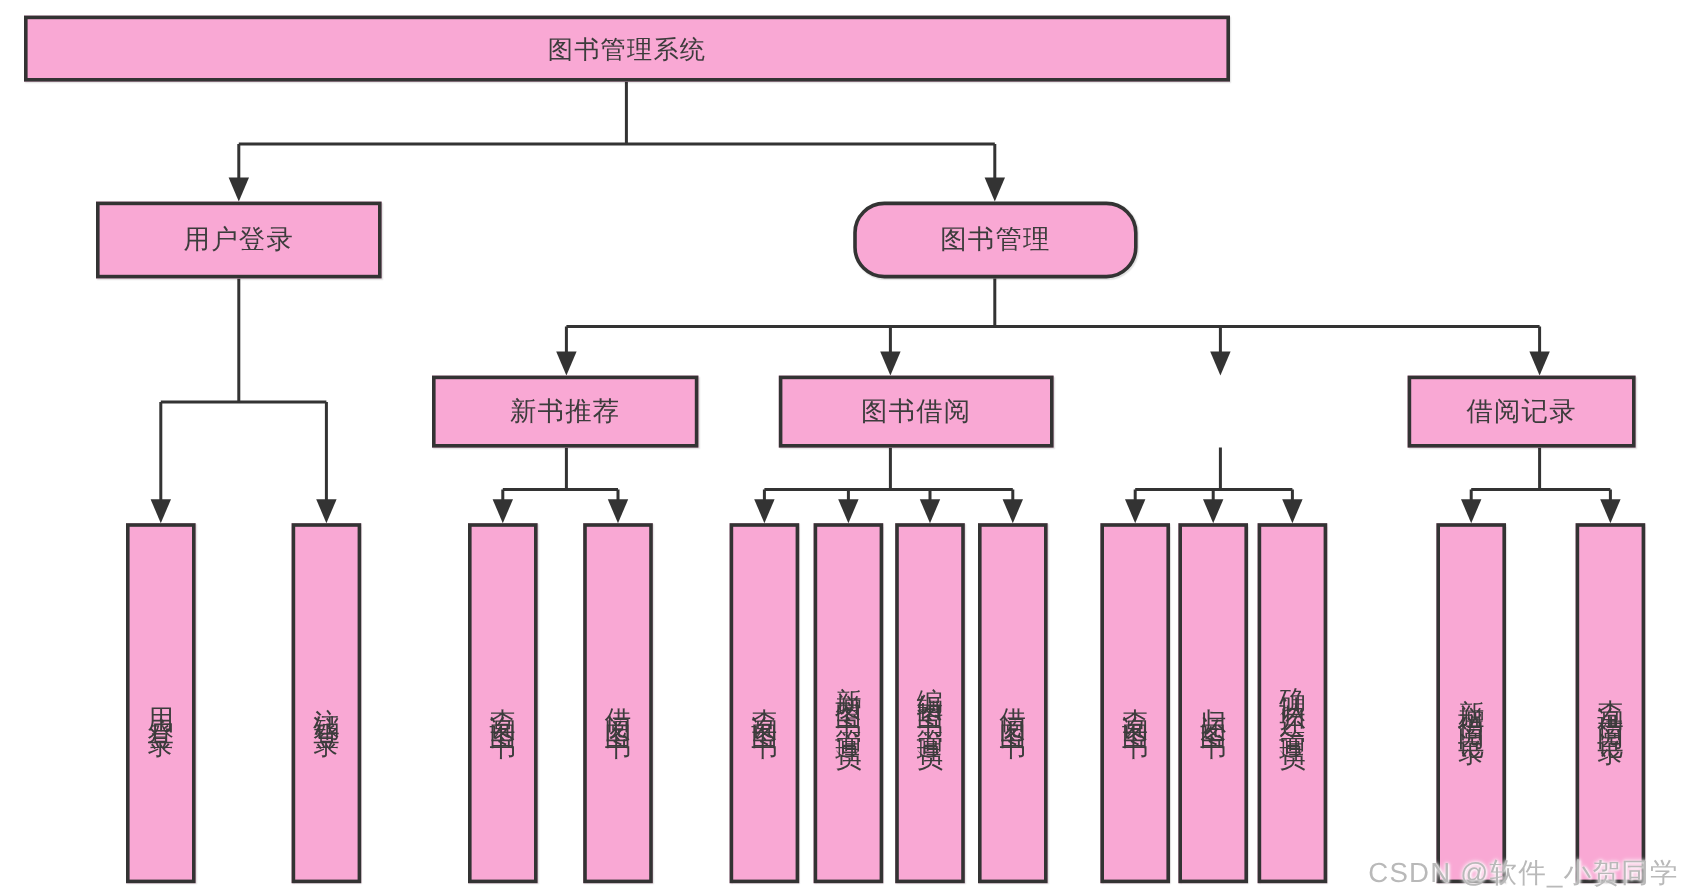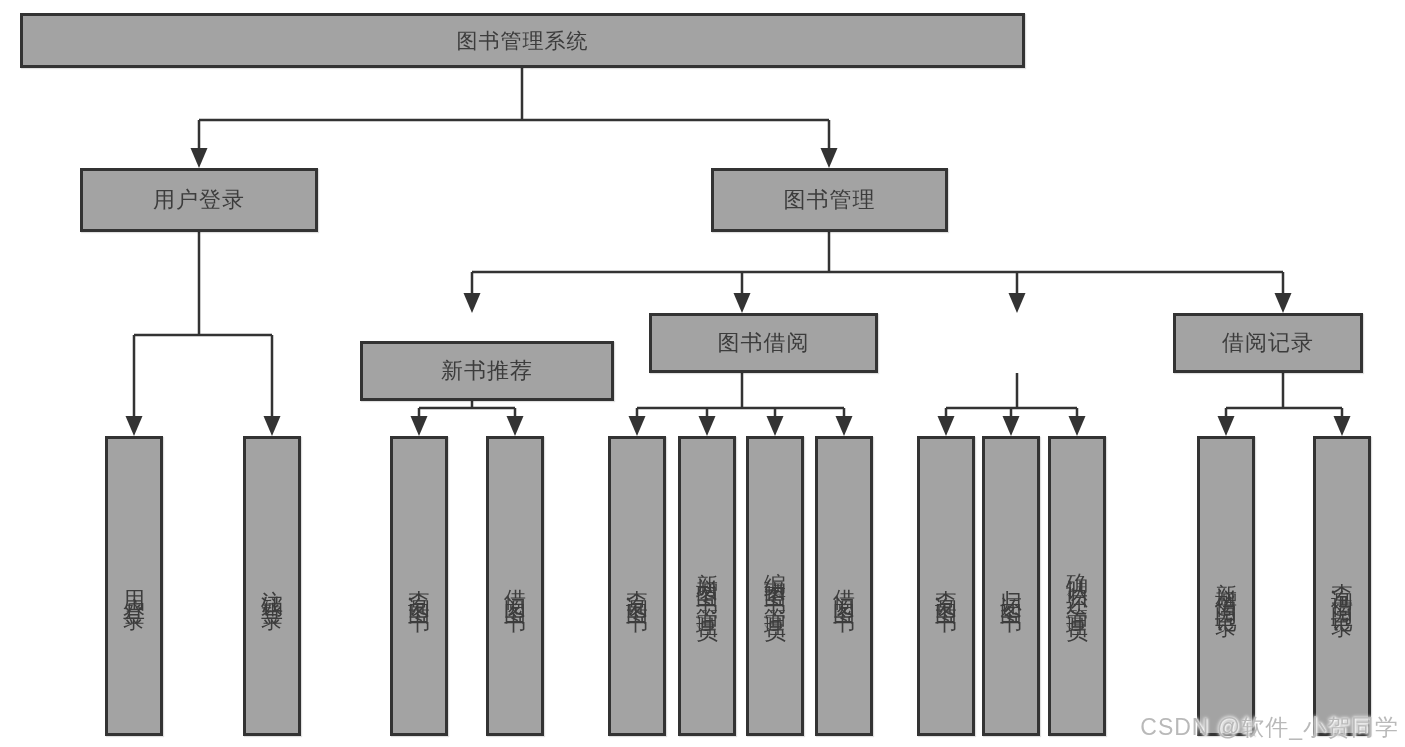--- a/index.html
+++ b/index.html
@@ -20,21 +20,21 @@
     left: 0;
     top: 0;
     width: 1405px;
     height: 747px;
     z-index: 1;
   }
   .box {
     position: absolute;
     box-sizing: border-box;
     border: 3px solid #333333;
-    background: #a3a3a3;
+    background: #f9a8d4;
     display: flex;
     align-items: center;
     justify-content: center;
     z-index: 2;
     box-shadow: 1px 1px 1px rgba(0,0,0,0.12);
   }
   .h-box span {
     font-size: 22px;
     color: #3c3c3c;
     letter-spacing: 1px;
@@ -49,24 +49,24 @@
     font-size: 22px;
     color: #3c3c3c;
     letter-spacing: 7px;
     line-height: 1;
     white-space: nowrap;
   }
   
   .pos-root        { left: 20px;  top: 13px;  width: 1005px; height: 55px; }
   
   .pos-user-login  { left: 80px;  top: 168px; width: 238px; height: 64px; }
-  .pos-book-mgmt   { left: 711px; top: 168px; width: 237px; height: 64px; }
+  .pos-book-mgmt   { left: 711px; top: 168px; width: 237px; height: 64px; border-radius: 26px; }
   
   .lvl3            { top: 313px; height: 60px; }
-  .pos-new-books   { left: 360px;  width: 254px; margin-top: 28px; }
+  .pos-new-books   { left: 360px;  width: 222px; }
   .pos-borrowing   { left: 649px;  width: 229px; }
   .pos-current     { left: 908px;  width: 218px; }
   .pos-records     { left: 1173px; width: 190px; }
   
   .leaf            { top: 436px; height: 300px; width: 58px; }
   .pos-l1  { left: 105px;  }
   .pos-l2  { left: 243px;  }
   .pos-l3  { left: 390px;  }
   .pos-l4  { left: 486px;  }
   .pos-l5  { left: 608px;  }

